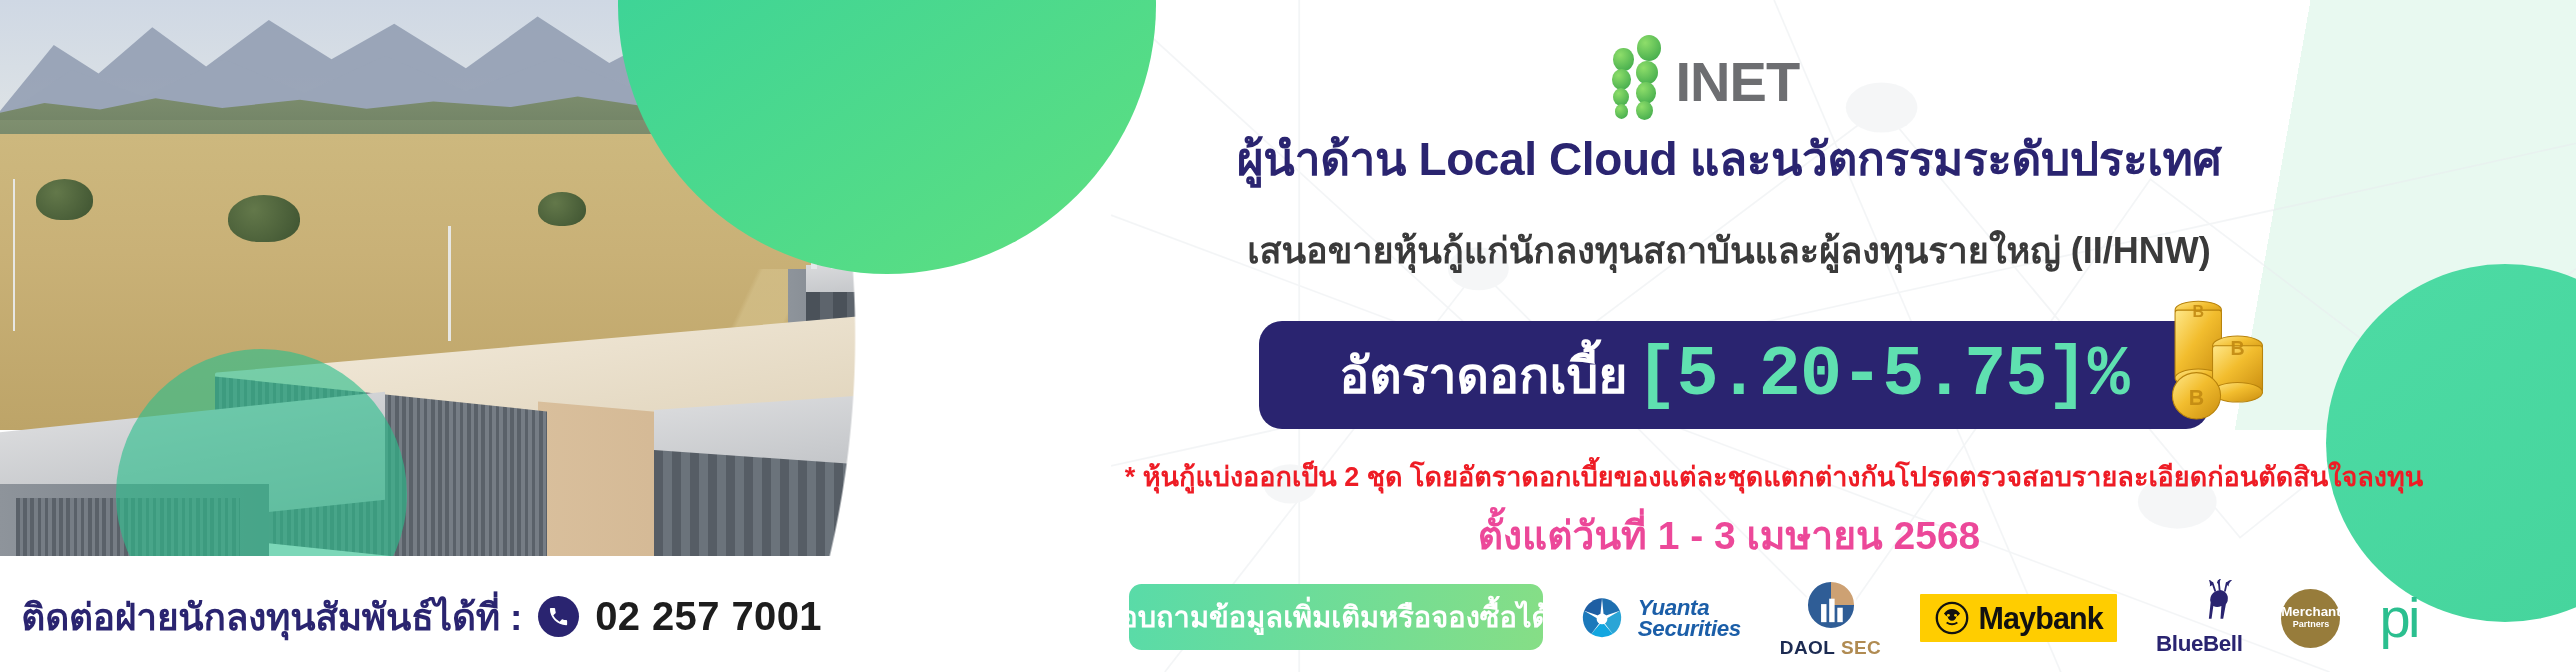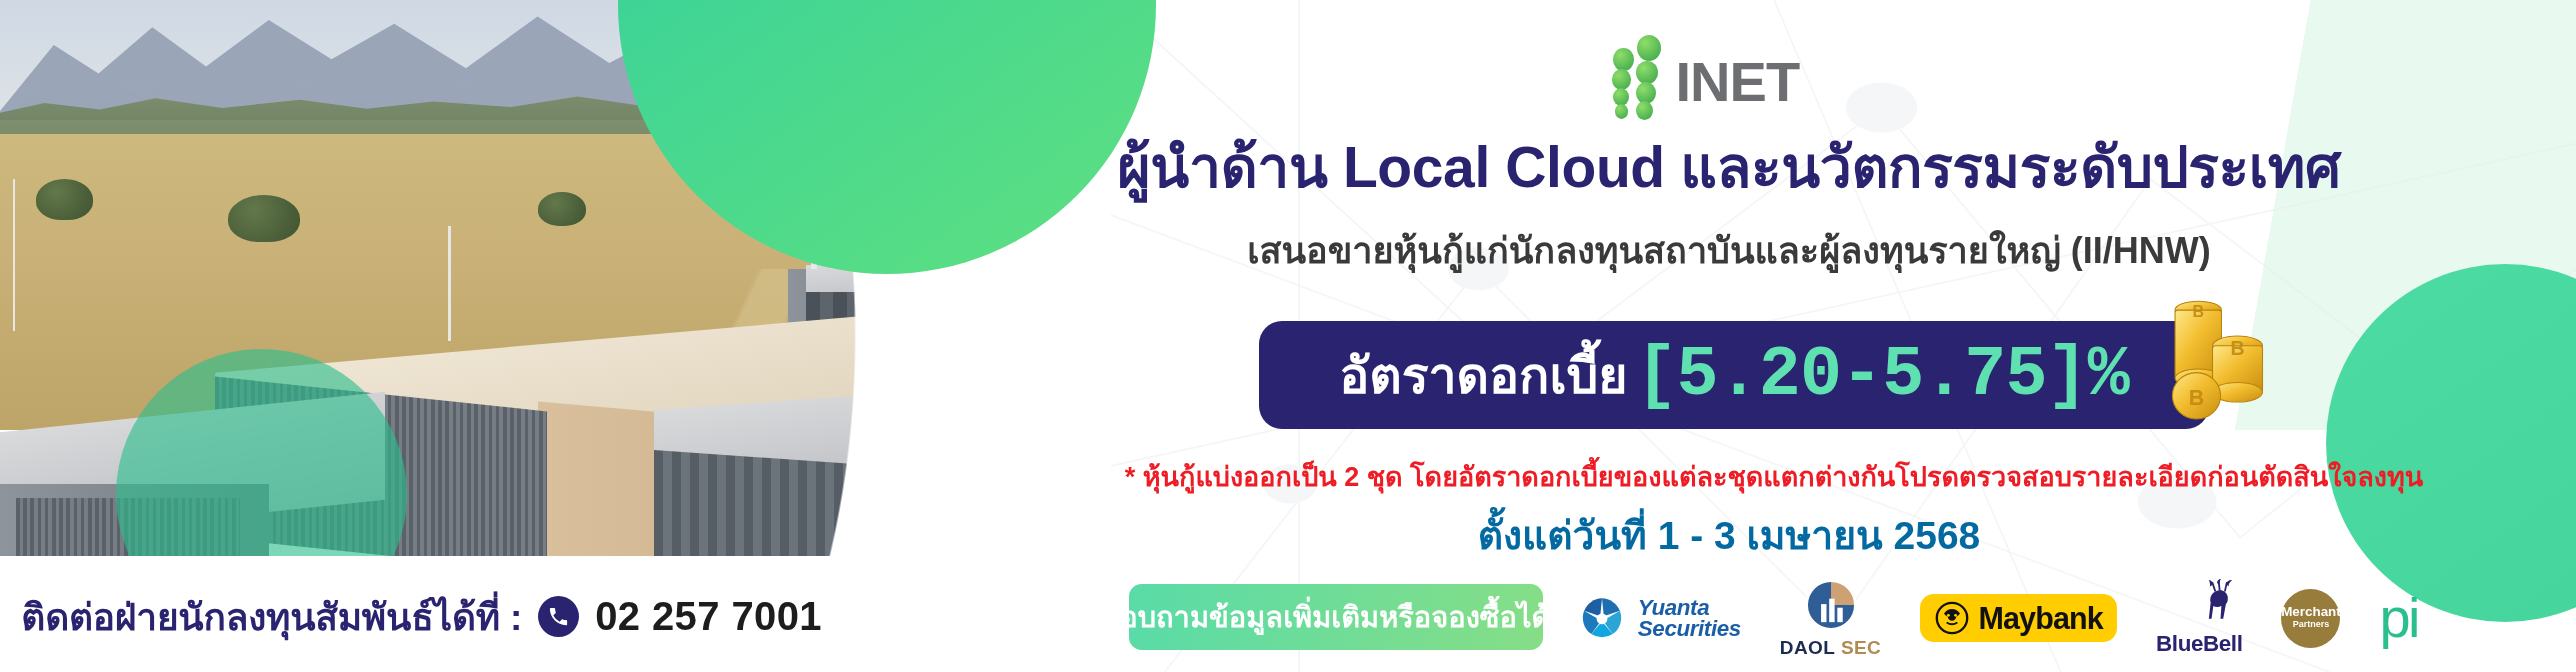--- a/index.html
+++ b/index.html
@@ -100,21 +100,21 @@
   .content{ position:absolute; left:1057px; top:0; right:0; height:672px; }
 
   .logo-row{ position:absolute; left:547px; top:16px; display:flex; align-items:flex-end; gap:5.4px; }
   .logo-dots{ position:relative; width:66px; height:75px; }
   .dot{ position:absolute; border-radius:50%;
         background:radial-gradient(circle at 34% 30%,#8ede6a,#35a247); }
   .logo-word{ font-size:56px; font-weight:700; color:#6d6e71; letter-spacing:-0.9px; line-height:.95;margin-top:39px; }
 
   .headline{
     position:absolute; left:0; top:122px; width:1344px; text-align:center;
-    font-size:57px; font-weight:700; color:#2a2470; white-space:nowrap; letter-spacing:-0.4px;
+    font-size:46px; font-weight:700; color:#2a2470; white-space:nowrap; letter-spacing:-0.4px;
   }
   .subhead{
     position:absolute; left:0; top:222px; width:1344px; text-align:center;
     font-size:36px; font-weight:700; color:#3a3a3a; white-space:nowrap;
   }
 
   .rate-box{
     position:absolute; left:202px; top:321px; width:950px; height:108px;
     background:#2a2470; border-radius:23px;
     display:flex; align-items:center; justify-content:center; gap:8px;
@@ -122,38 +122,38 @@
   .rate-label{ font-size:50px; font-weight:700; color:#ffffff; white-space:nowrap; }
   .rate-value{ font-size:70px; font-weight:700; color:#5fe0b0; white-space:nowrap; letter-spacing:-0.9px;font-family:Liberation Mono, monospace; }
   .coins{ position:absolute; left:1102px; top:294px; width:116px; height:134px; }
 
   .disclaimer{
     position:absolute; left:0; top:455px; width:1434px; text-align:center;
     font-size:27px; font-weight:600; color:#ee1c25; white-space:nowrap;
   }
   .dateline{
     position:absolute; left:0; top:504px; width:1344px; text-align:center;
-    font-size:39px; font-weight:700; color:#0369a1; white-space:nowrap;
+    font-size:39px; font-weight:700; color:#ec4899; white-space:nowrap;
   }
 
   .cta-row{ position:absolute; left:72px; top:584px; display:flex; align-items:center; }
   .cta-btn{
     width:414px; height:66px; border-radius:12.5px;
     background:linear-gradient(100deg,#59dba8,#86de86);
     display:flex; align-items:center; justify-content:center;
     font-size:29px; font-weight:600; color:#ffffff; white-space:nowrap;
     border:none; cursor:pointer;
   }
   .partners{ position:absolute; left:520px; top:573px; display:flex; align-items:center; gap:39px; height:90px; }
   .p-logo{ display:flex; align-items:center; }
 
   .yuanta-txt{ font-size:22.4px; font-weight:700; font-style:italic; color:#1b5ea8; line-height:.95; letter-spacing:-0.4px;}
   .daol-txt{ font-size:19px; font-weight:700; color:#1c2b52; letter-spacing:0.4px; }
   .daol-txt em{ font-style:normal; color:#b08b52; font-weight:600;}
-  .maybank-box{ background:#ffcd00; border-radius:14px; padding:6.3px 14.3px; display:flex; align-items:center; gap:10px;}
+  .maybank-box{ background:#ffcd00; border-radius:1px; padding:6.3px 14.3px; display:flex; align-items:center; gap:10px;}
   .maybank-txt{ font-size:30.5px; font-weight:700; color:#111; letter-spacing:-0.9px;}
   .bluebell-txt{ font-size:22.4px; font-weight:700; color:#2a2470; letter-spacing:-0.4px;}
   .merchant-circle{
     width:59px; height:59px; border-radius:50%; background:#977c3b;
     display:flex; flex-direction:column; align-items:center; justify-content:center; color:#fff;
   }
   .merchant-circle .m1{ font-size:13.4px; font-weight:600; line-height:1;}
   .merchant-circle .m2{ font-size:9px; font-weight:700; line-height:1.4;}
   .pi-txt{ font-size:56px; font-weight:400; color:#2bbf8f; line-height:.8; letter-spacing:-2.7px;}
 </style>

